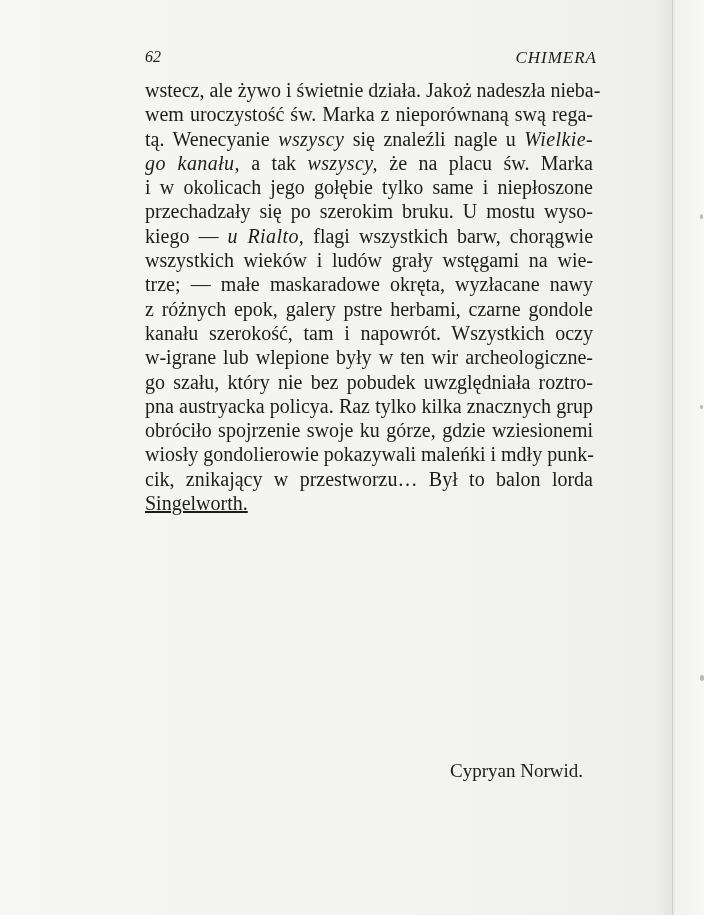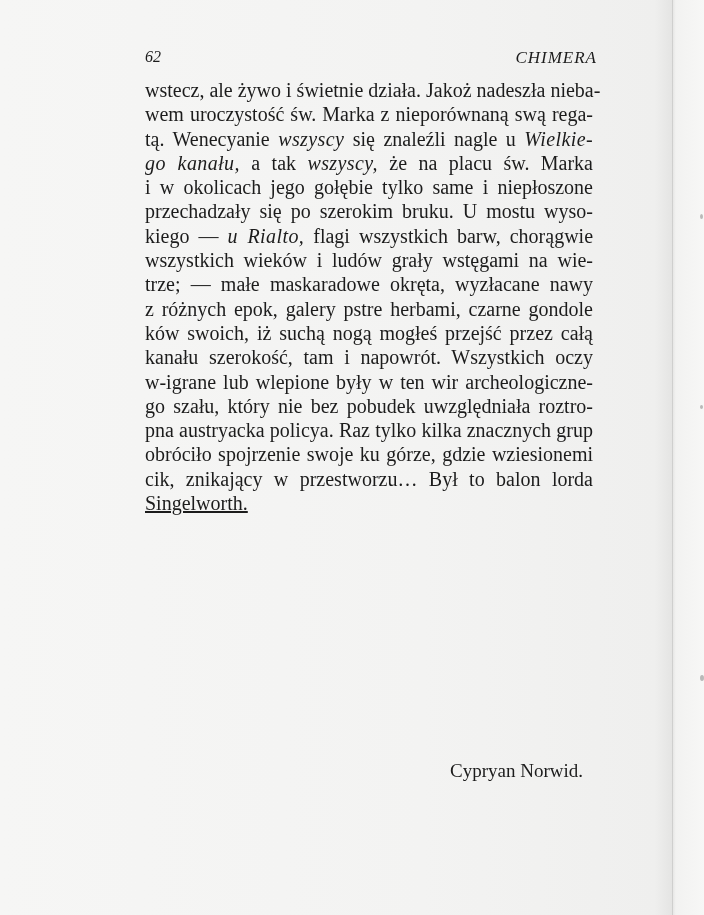--- a/index.html
+++ b/index.html
@@ -95,26 +95,26 @@
     <span class="line"><span>wstecz, ale żywo i świetnie działa. Jakoż nadeszła nieba-</span></span>
     <span class="line"><span>wem uroczystość św. Marka z nieporównaną swą rega-</span></span>
     <span class="line"><span>tą. Wenecyanie </span><i>wszyscy</i><span> się znaleźli nagle u </span><i>Wielkie-</i></span>
     <span class="line"><i>go kanału,</i><span> a tak </span><i>wszyscy,</i><span> że na placu św. Marka</span></span>
     <span class="line"><span>i w okolicach jego gołębie tylko same i niepłoszone</span></span>
     <span class="line"><span>przechadzały się po szerokim bruku. U mostu wyso-</span></span>
     <span class="line"><span>kiego — </span><i>u Rialto,</i><span> flagi wszystkich barw, chorągwie</span></span>
     <span class="line"><span>wszystkich wieków i ludów grały wstęgami na wie-</span></span>
     <span class="line"><span>trze; — małe maskaradowe okręta, wyzłacane nawy</span></span>
     <span class="line"><span>z różnych epok, galery pstre herbami, czarne gondole</span></span>
-    <span class="line"><span>ków swoich, iż suchą nogą mogłeś przejść przez całą</span></span>
     <span class="line"><span>kanału szerokość, tam i napowrót. Wszystkich oczy</span></span>
     <span class="line"><span>w-igrane lub wlepione były w ten wir archeologiczne-</span></span>
     <span class="line"><span>go szału, który nie bez pobudek uwzględniała roztro-</span></span>
     <span class="line"><span>pna austryacka policya. Raz tylko kilka znacznych grup</span></span>
     <span class="line"><span>obróciło spojrzenie swoje ku górze, gdzie wziesionemi</span></span>
+    <span class="line"><span>wiosły gondolierowie pokazywali maleńki i mdły punk-</span></span>
     <span class="line"><span>cik, znikający w przestworzu… Był to balon lorda</span></span>
     <span class="line last"><span>Singelworth.</span></span>
   </div>
 
   <div class="signature">Cypryan Norwid.</div>
 
   <div class="speck" style="left:700px;top:214px;width:3px;height:5px;"></div>
   <div class="speck" style="left:700px;top:405px;width:3px;height:4px;"></div>
   <div class="speck" style="left:700px;top:675px;width:4px;height:6px;"></div>
 </div>

